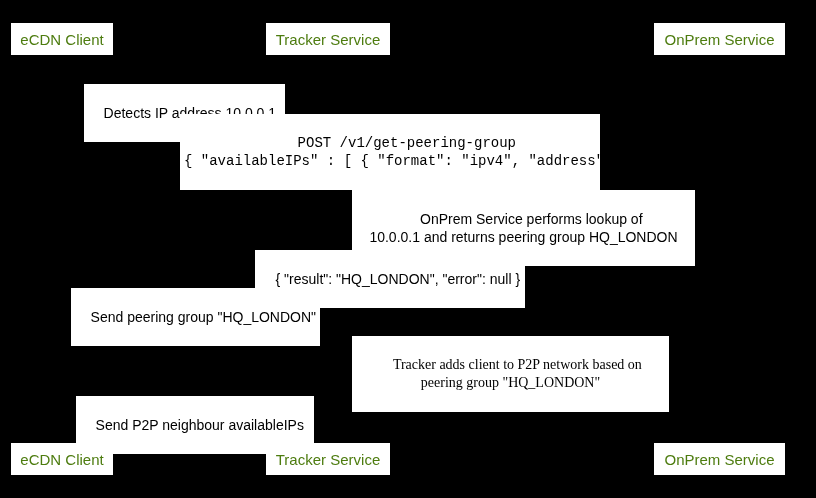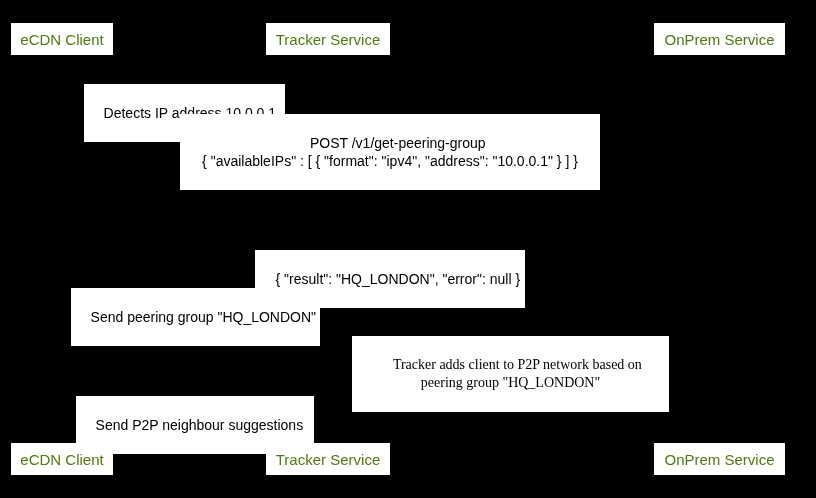--- a/index.html
+++ b/index.html
@@ -66,41 +66,45 @@
     <span>Tracker Service</span>
   </div>
   <div class="lifeline-box" style="left:654px; top:23px; width:131px;">
     <span>OnPrem Service</span>
   </div>
 
   <div class="msg-label left" style="left:84px; top:84px; width:201px;">
     <span>Detects IP address 10.0.0.1</span>
   </div>
 
-  <div class="msg-label" style="left:180px; top:114px; width:420px;">
+  <div class="msg-label" style="left:180px; top:114px; width:420px;font-family:Liberation Mono, monospace;">
     <span>POST /v1/get-peering-group
 { "availableIPs" : [ { "format": "ipv4", "address": "10.0.0.1" } ] }</span>
   </div>
 
+  <div class="msg-label" style="left:352px; top:190px; width:343px;">
+    <span>OnPrem Service performs lookup of
+10.0.0.1 and returns peering group HQ_LONDON</span>
+  </div>
 
   <div class="msg-label" style="left:255px; top:250px; width:270px;">
     <span>{ "result": "HQ_LONDON", "error": null }</span>
   </div>
 
   <div class="msg-label left" style="left:71px; top:288px; width:249px;">
     <span>Send peering group "HQ_LONDON"</span>
   </div>
 
   <div class="msg-label" style="left:352px; top:336px; width:317px;font-family:Liberation Serif, serif;">
     <span>Tracker adds client to P2P network based on
 peering group "HQ_LONDON"</span>
   </div>
 
   <div class="msg-label left" style="left:76px; top:396px; width:238px;">
-    <span>Send P2P neighbour suggestions</span>
+    <span>Send P2P neighbour availableIPs</span>
   </div>
 
   <div class="lifeline-box" style="left:11px; top:443px; width:102px;">
     <span>eCDN Client</span>
   </div>
   <div class="lifeline-box" style="left:266px; top:443px; width:124px;">
     <span>Tracker Service</span>
   </div>
   <div class="lifeline-box" style="left:654px; top:443px; width:131px;">
     <span>OnPrem Service</span>

